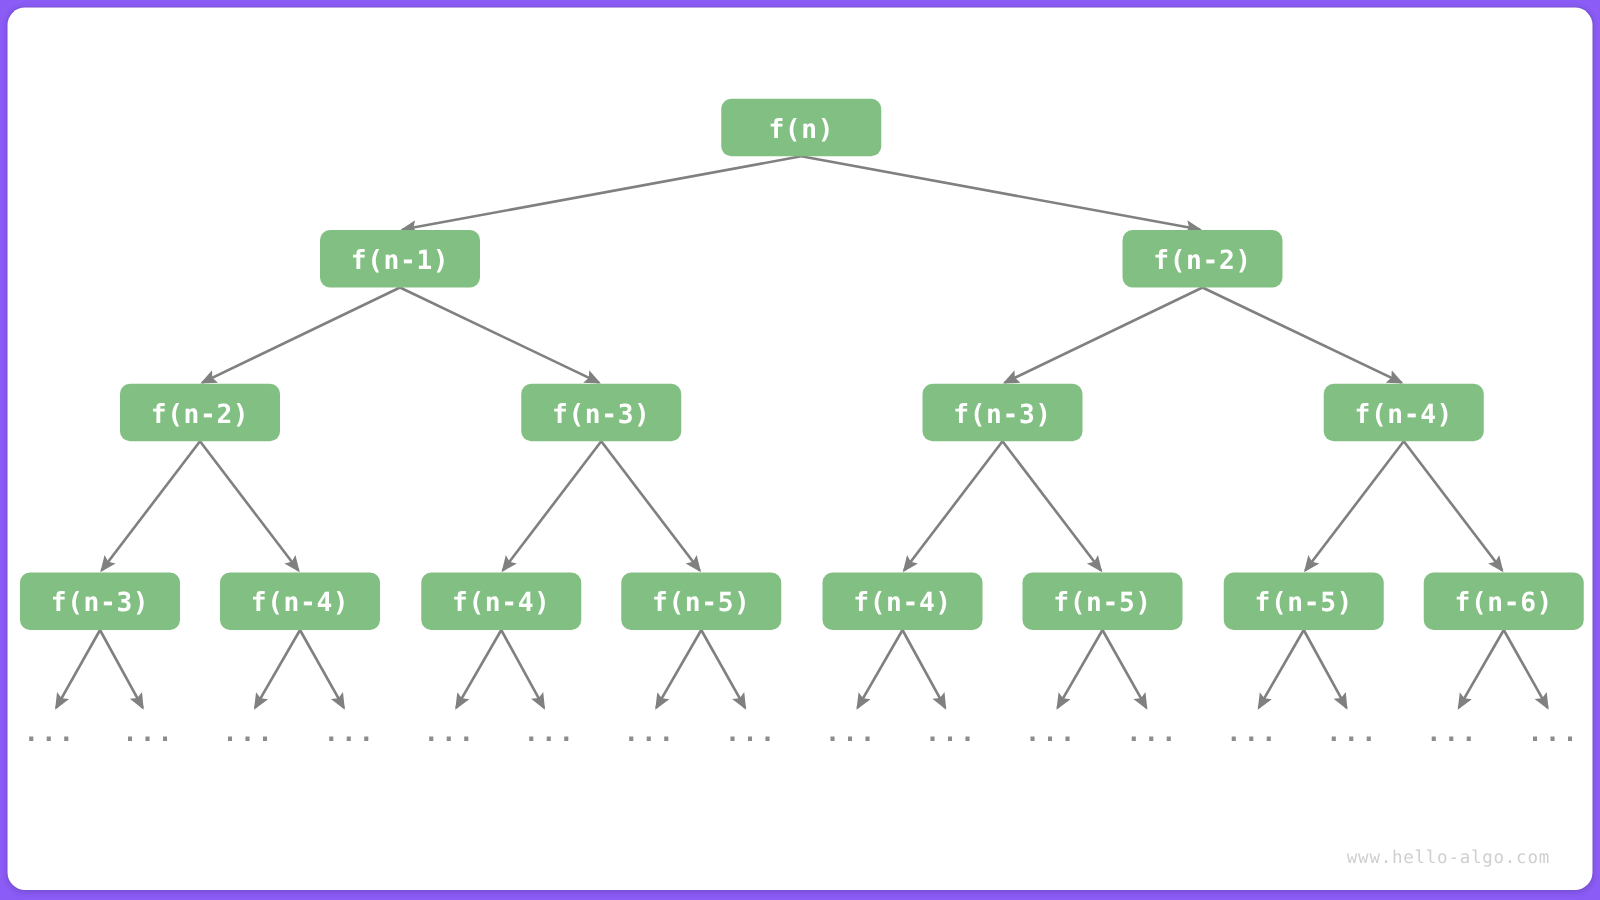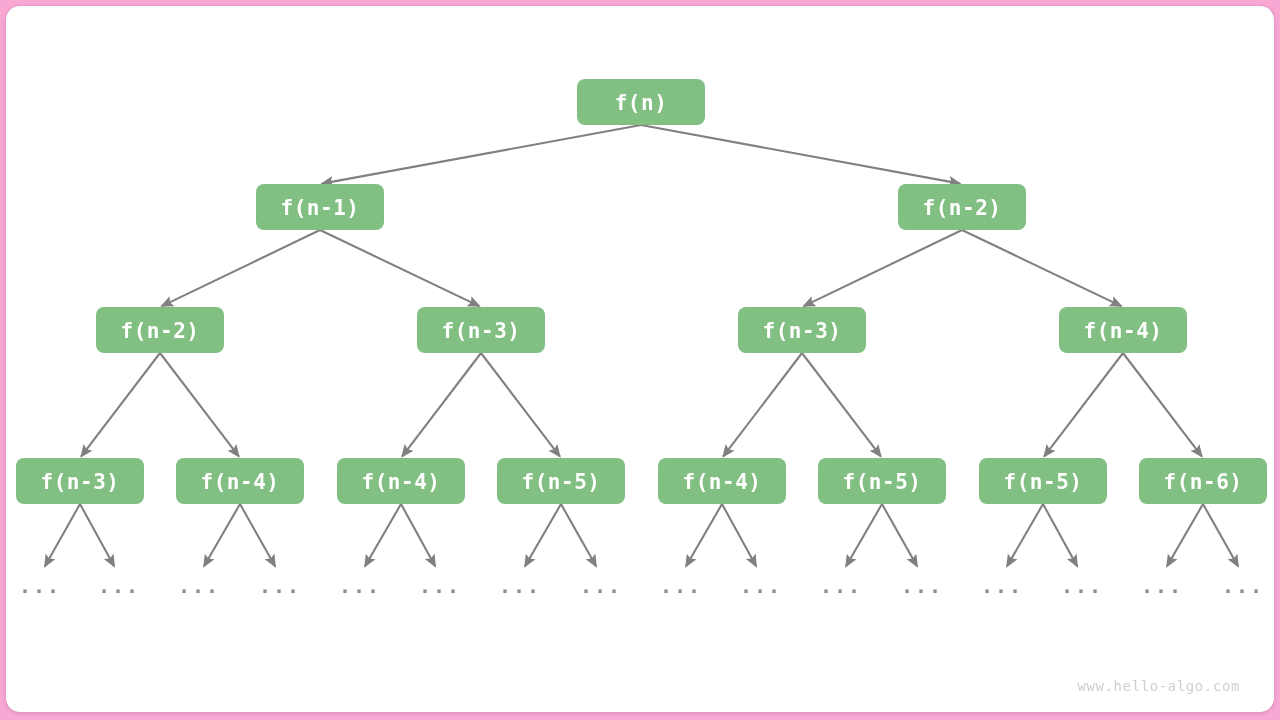--- a/index.html
+++ b/index.html
@@ -7,21 +7,21 @@
     padding: 0;
     width: 1280px;
     height: 720px;
     background: #ffffff;
     font-family: "DejaVu Sans Mono", "Liberation Mono", monospace;
   }
   #stage {
     position: relative;
     width: 1280px;
     height: 720px;
-    background: #f9a8d4;
+    background: #8b5cf6;
     overflow: hidden;
   }
   #card {
     position: absolute;
     left: 6px;
     top: 6px;
     width: 1268px;
     height: 706px;
     background: #ffffff;
     border-radius: 14px;

